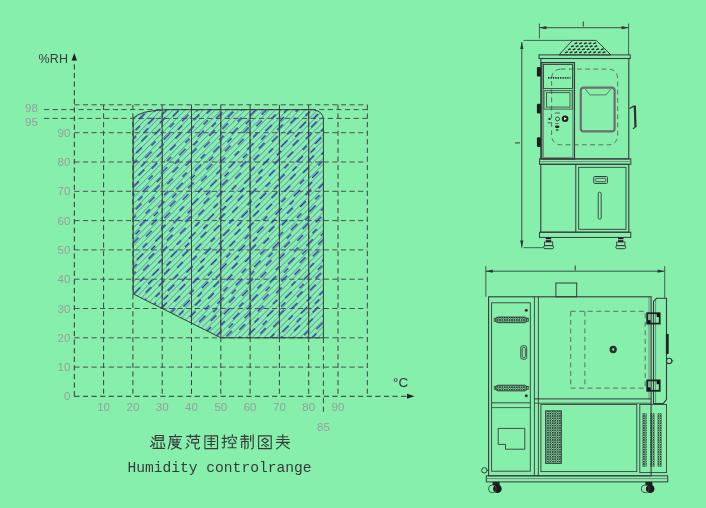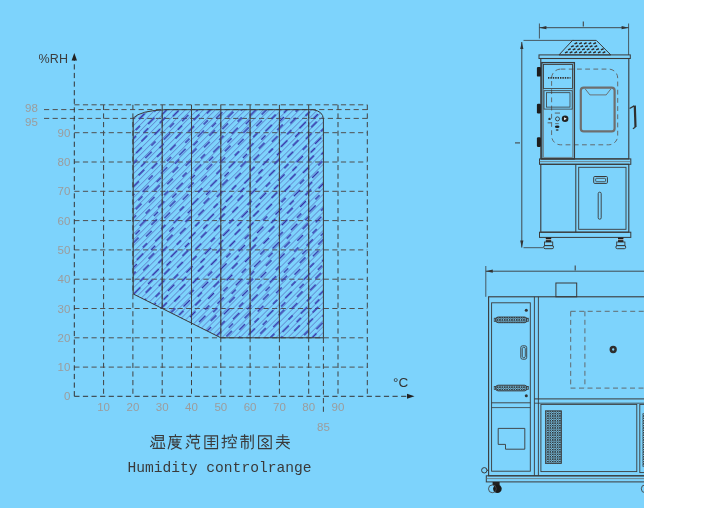--- a/index.html
+++ b/index.html
@@ -1,16 +1,16 @@
 <!DOCTYPE html>
 <html><head>
 <meta charset="utf-8">
 <style>
   html,body{margin:0;padding:0;background:#ffffff;}
-  #stage{position:relative;width:644px;height:508px;background:#7dd3fc;overflow:hidden;}
+  #stage{position:relative;width:706px;height:508px;background:#86efac;overflow:hidden;}
   svg{position:absolute;left:0;top:0;}
   text{font-family:"Liberation Sans", sans-serif; -webkit-font-smoothing:antialiased;}
 </style>
 </head>
 <body>
 <div id="stage">
 <svg width="706" height="508" viewBox="0 0 706 508">
 <defs>
   <pattern id="hatch" width="4.25" height="4.25" patternUnits="userSpaceOnUse" patternTransform="rotate(-45)">
 

